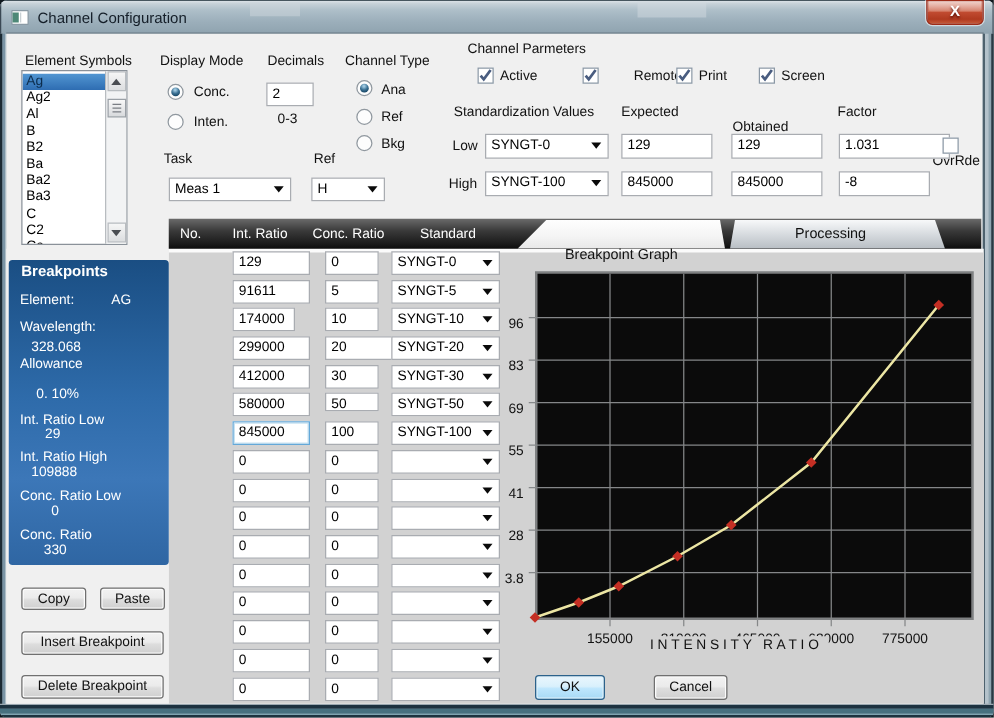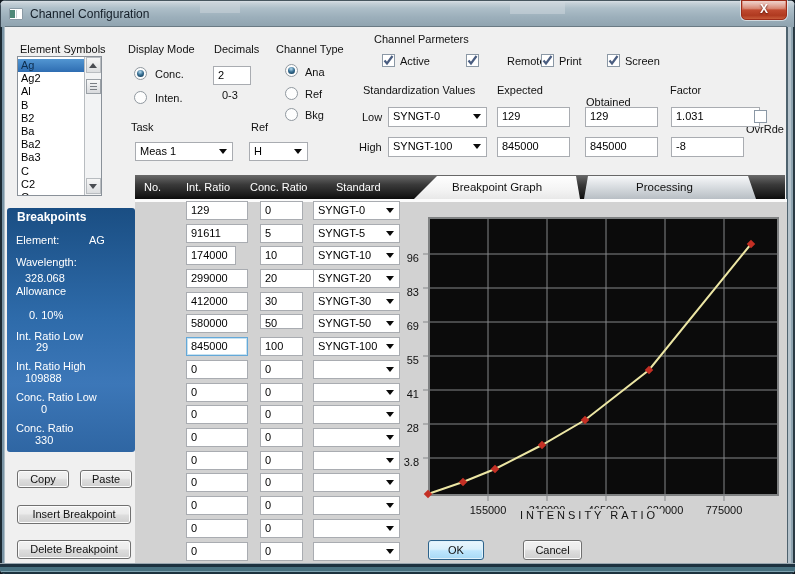--- a/index.html
+++ b/index.html
@@ -72,21 +72,21 @@
 <div class="abs" style="left:135px;top:175px;width:650px;height:24px;
  background:linear-gradient(180deg,#6a6a6a,#3a3a3a 40%,#191919 85%,#0c0c0c);"></div>
 <div class="lbw" style="left:144px;top:181px;">No.</div>
 <div class="lbw" style="left:186px;top:181px;">Int. Ratio</div>
 <div class="lbw" style="left:250px;top:181px;">Conc. Ratio</div>
 <div class="lbw" style="left:336px;top:181px;">Standard</div>
 
 <div class="abs" style="left:410px;top:175px;width:174px;height:24px;
  clip-path:polygon(27px 1px,166px 1px,170px 24px,4px 24px);
  background:linear-gradient(180deg,#ffffff,#f4f4f4 60%,#e8e8e8);"></div>
-<div class="lb" style="left:452px;top:181px;font-size:11.5px;">Breakpoint Graph</div>
+<div class="lb" style="left:452px;top:198px;font-size:11.5px;">Breakpoint Graph</div>
 <div class="abs" style="left:582px;top:175px;width:176px;height:24px;
  clip-path:polygon(6px 1px,166px 1px,174px 24px,2px 24px);
  background:linear-gradient(180deg,#fafbfc,#d8dce0 50%,#b8bec4 100%);"></div>
 <div class="lb" style="left:636px;top:181px;font-size:11.5px;">Processing</div>
 
 <div class="lb" style="left:20px;top:43px;">Element Symbols</div>
 <div class="abs" style="left:17px;top:56px;width:85px;height:140px;background:#fff;border:1px solid #8a9199;box-sizing:border-box;overflow:hidden;padding-top:2px;">
 <div class="li sel">Ag</div>
 <div class="li">Ag2</div>
 <div class="li">Al</div>

